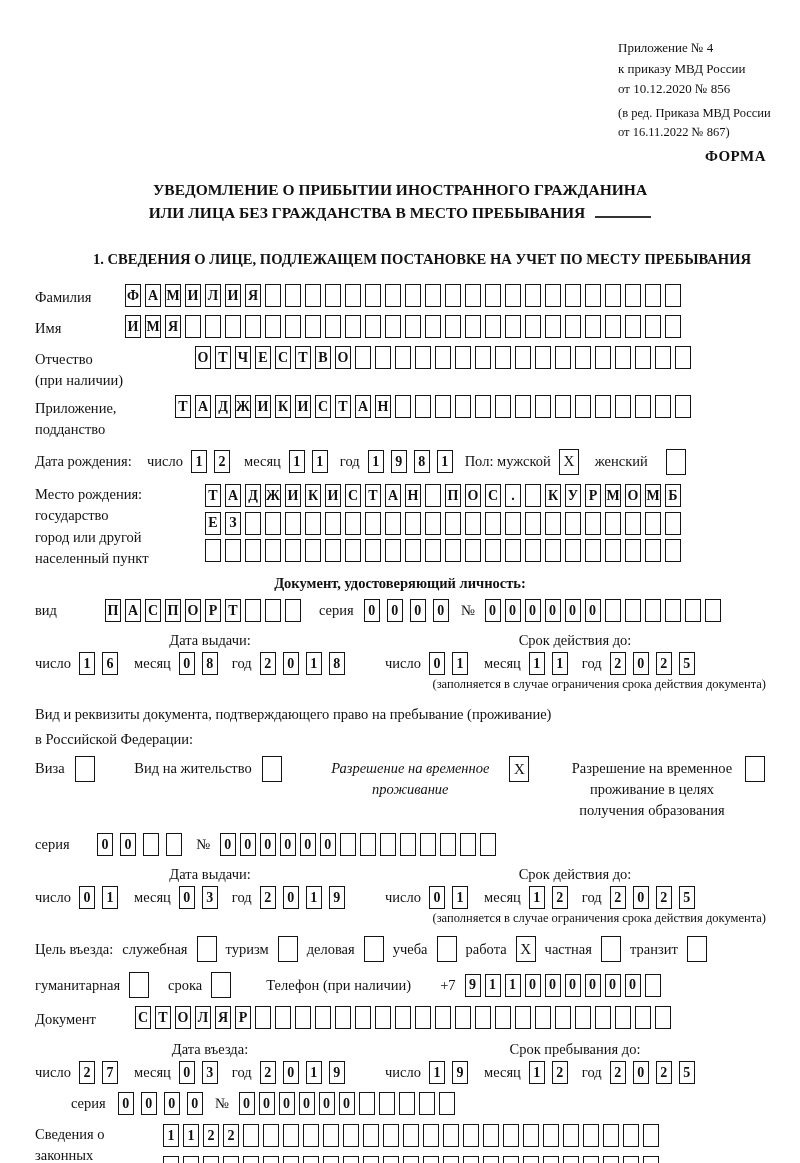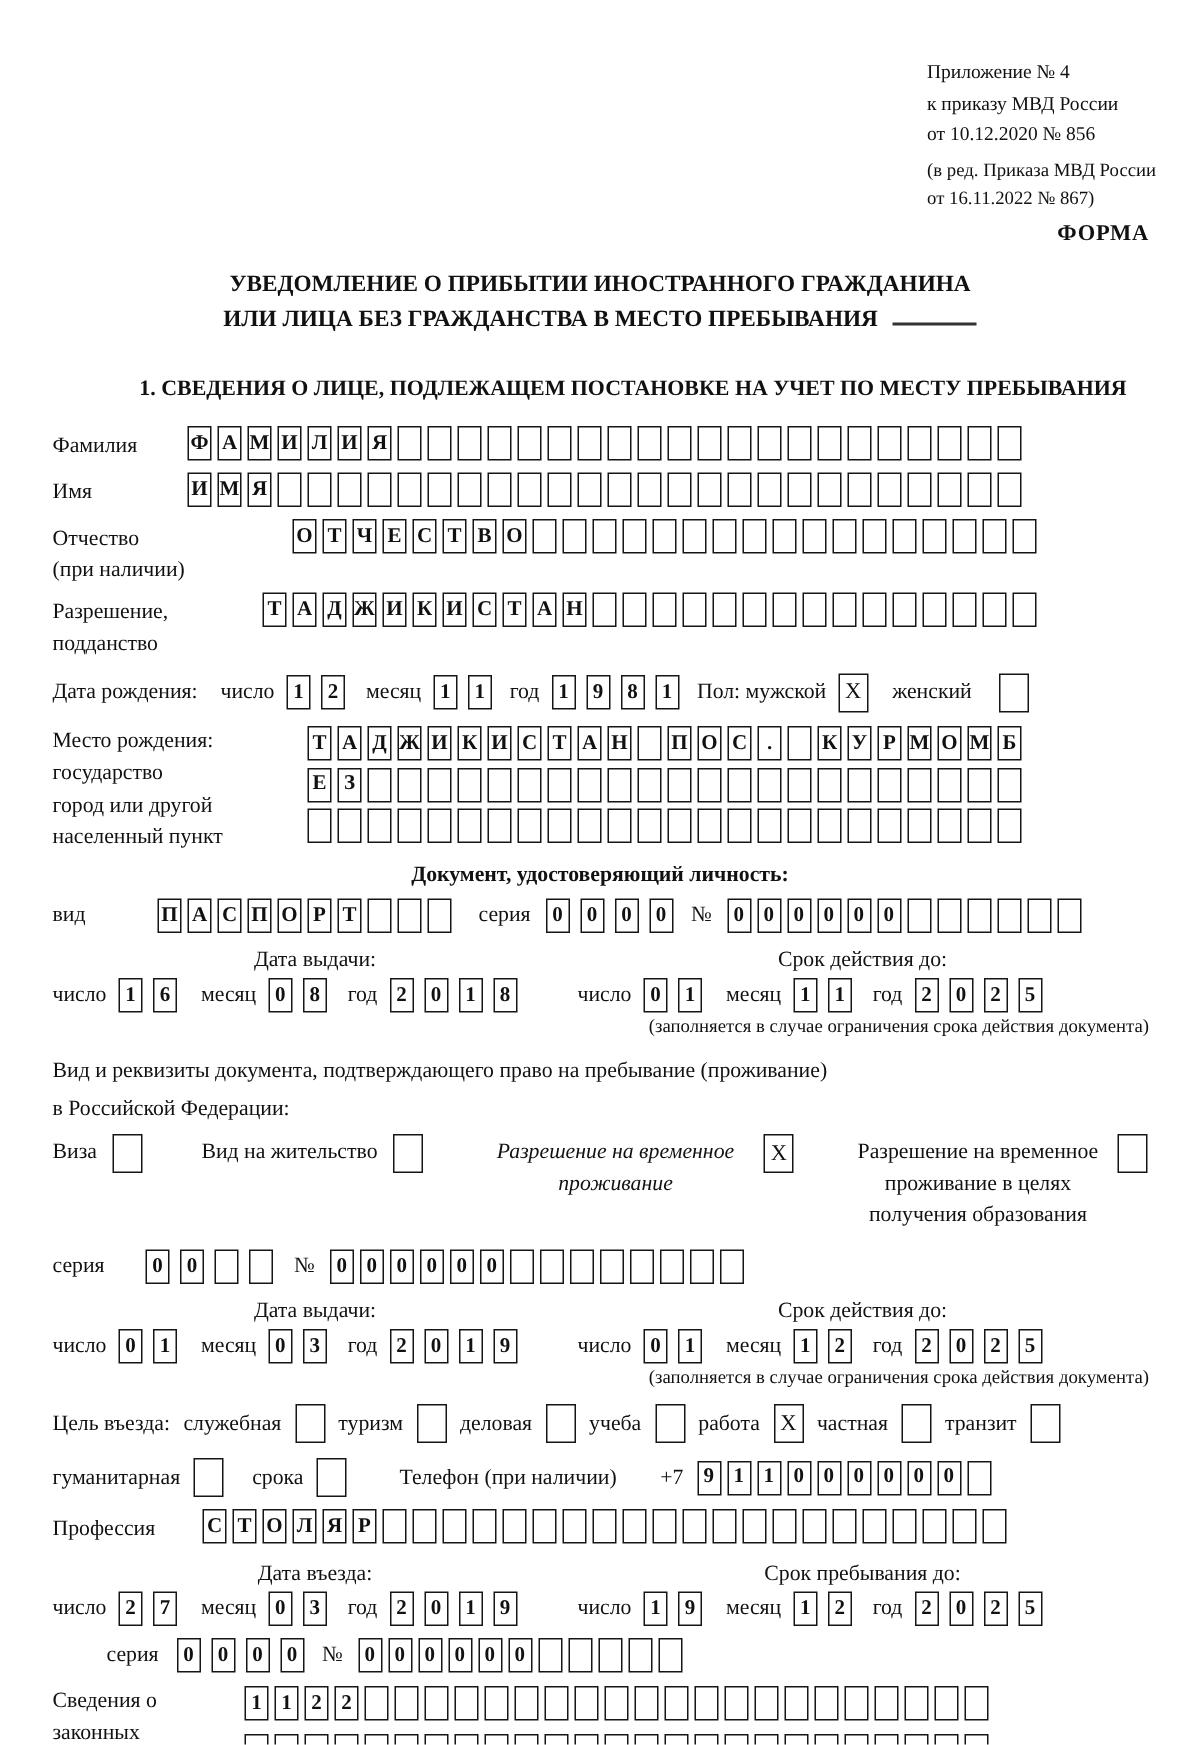--- a/index.html
+++ b/index.html
@@ -191,21 +191,21 @@
         <div class="cell"></div>
         <div class="cell"></div>
         <div class="cell"></div>
         <div class="cell"></div>
         <div class="cell"></div>
       </div>
   </div>
 
   <div class="row">
     <div class="lbl2 w140">
-      <div>Разрешение,</div>
+      <div>Приложение,</div>
       <div>подданство</div>
     </div>
     <div class="cells">
         <div class="cell">Т</div>
         <div class="cell">А</div>
         <div class="cell">Д</div>
         <div class="cell">Ж</div>
         <div class="cell">И</div>
         <div class="cell">К</div>
         <div class="cell">И</div>
@@ -567,21 +567,21 @@
         <div class="cell">0</div>
         <div class="cell">0</div>
         <div class="cell">0</div>
         <div class="cell">0</div>
         <div class="cell">0</div>
         <div class="cell"></div>
       </div>
   </div>
 
   <div class="row" style="margin-top:8px;">
-    <div class="lbl w100">Профессия</div>
+    <div class="lbl w100">Документ</div>
     <div class="cells">
         <div class="cell">С</div>
         <div class="cell">Т</div>
         <div class="cell">О</div>
         <div class="cell">Л</div>
         <div class="cell">Я</div>
         <div class="cell">Р</div>
         <div class="cell"></div>
         <div class="cell"></div>
         <div class="cell"></div>

